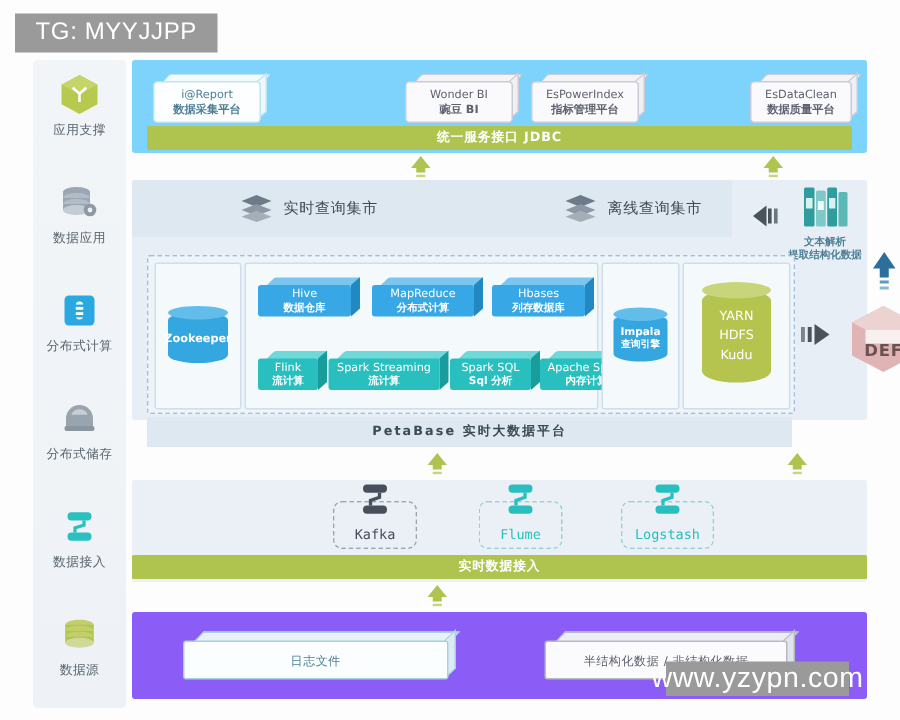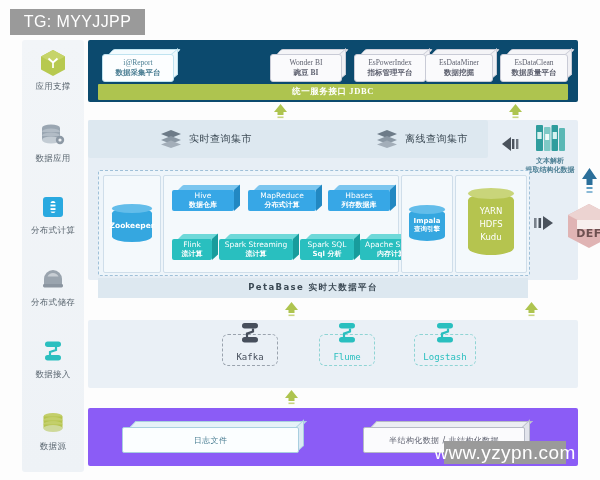--- a/index.html
+++ b/index.html
@@ -23,21 +23,21 @@
            border-radius:3px;}
   .side-item{position:absolute;left:0;width:62px;text-align:center;}
   .side-ico{height:30px;display:flex;align-items:center;justify-content:center;}
   .side-lab{font-size:8.5px;color:#5a6670;margin-top:3px;font-family:"DejaVu Sans",sans-serif;
             letter-spacing:.3px;}
 
   
   #main{position:absolute;left:88px;top:40px;width:490px;height:432px;}
 
   .band{position:absolute;left:0;width:490px;background:#eef2f7;border-radius:2px;}
-  .band.lite{background:#0c4a6e;font-family:Liberation Serif, serif;}
+  .band.lite{background:#7dd3fc;}
 
   
   .appbox{position:absolute;top:8px;height:32px;}
   .cube-face{position:absolute;left:0;top:6px;width:100%;height:26px;
              background:#fcfeff;border:1px solid #bfe3f0;border-radius:3px;
              display:flex;flex-direction:column;align-items:center;justify-content:center;}
   .cube-face.gray{background:#fafafc;border-color:#c9cbd6;}
   .cube-top{position:absolute;left:4px;top:1px;width:calc(100% - 4px);height:7px;
             background:#f3fbfe;border:1px solid #bfe3f0;border-bottom:none;
             transform:skewX(-42deg);transform-origin:bottom left;border-radius:2px;}
@@ -213,28 +213,20 @@
 
       <div class="appbox" style="left:266px;width:70px">
         <div class="cube-top gray"></div>
         <div class="cube-side gray"></div>
         <div class="cube-face gray">
           <div class="t-en">EsPowerIndex</div>
           <div class="t-cn">指标管理平台</div>
         </div>
       </div>
 
-      <div class="appbox" style="left:337px;width:66px">
-        <div class="cube-top gray"></div>
-        <div class="cube-side gray"></div>
-        <div class="cube-face gray">
-          <div class="t-en">EsDataMiner</div>
-          <div class="t-cn">数据挖掘</div>
-        </div>
-      </div>
 
       <div class="appbox" style="left:412px;width:66px">
         <div class="cube-top gray"></div>
         <div class="cube-side gray"></div>
         <div class="cube-face gray">
           <div class="t-en">EsDataClean</div>
           <div class="t-cn">数据质量平台</div>
         </div>
       </div>
 
@@ -460,20 +452,23 @@
         <div class="ing-box" style="border-color:#8fd4d4;width:62px">
           <span class="ing-lab" style="color:#29bfbf">Logstash</span>
         </div>
         <svg width="24" height="22" viewBox="0 0 24 22" style="position:absolute;left:19px;top:0;z-index:3">
           <rect x="4" y="1" width="16" height="5.5" rx="2.7" fill="#29bfbf"></rect>
           <rect x="4" y="15" width="16" height="5.5" rx="2.7" fill="#29bfbf"></rect>
           <path d="M15 6.5 L15 9.5 L9 11.6 L9 15" stroke="#29bfbf" stroke-width="2.2" fill="none"></path>
         </svg>
       </div>
 
+      <div class="greenbar" style="left:0;top:50px;width:490px">
+        <span>实时数据接入</span>
+      </div>
     </div>
 
     <div class="garrow" style="left:196px;top:350px">
       <svg width="15" height="16" viewBox="0 0 15 16">
         <polygon points="7.5,0 14,8 10.5,8 10.5,11 4.5,11 4.5,8 1,8" fill="#aec44f"></polygon>
         <rect x="4.5" y="12.5" width="6" height="1.6" fill="#c8d57e"></rect>
       </svg>
     </div>
 
     <div class="band" style="top:368px;height:58px;background:#8b5cf6">

